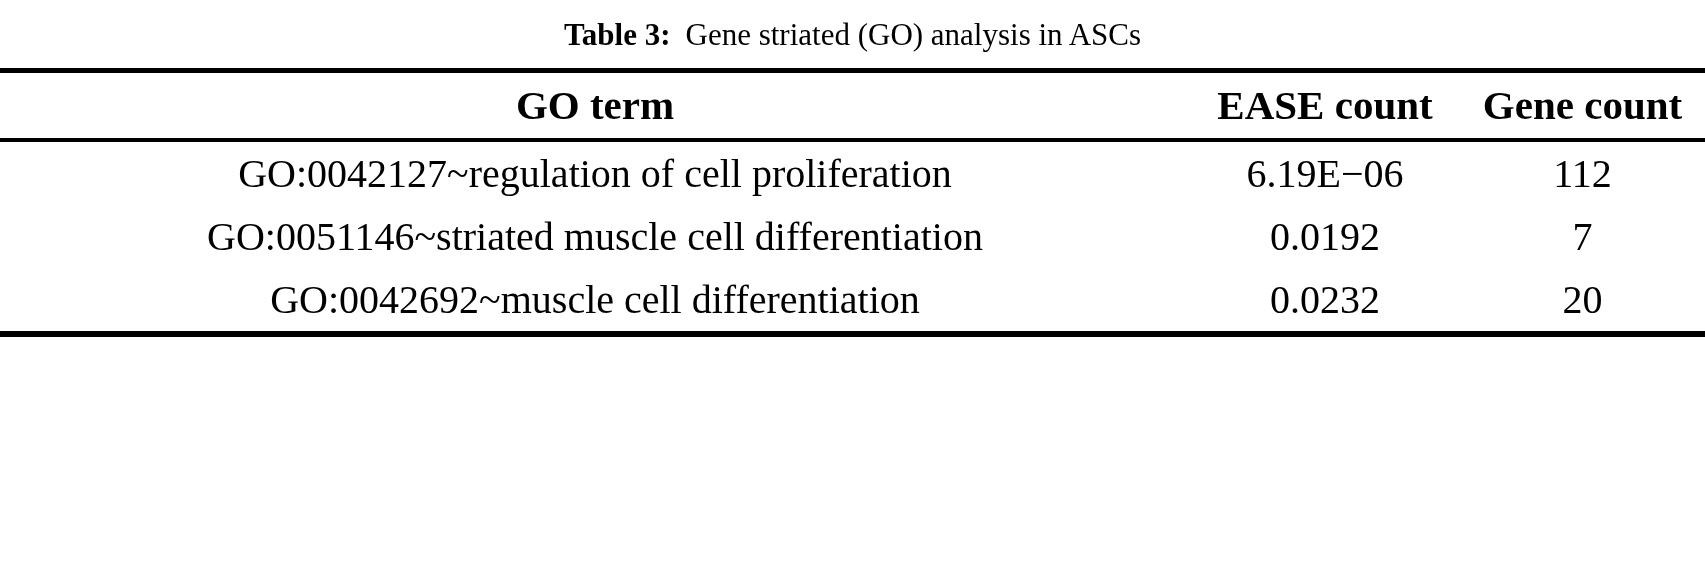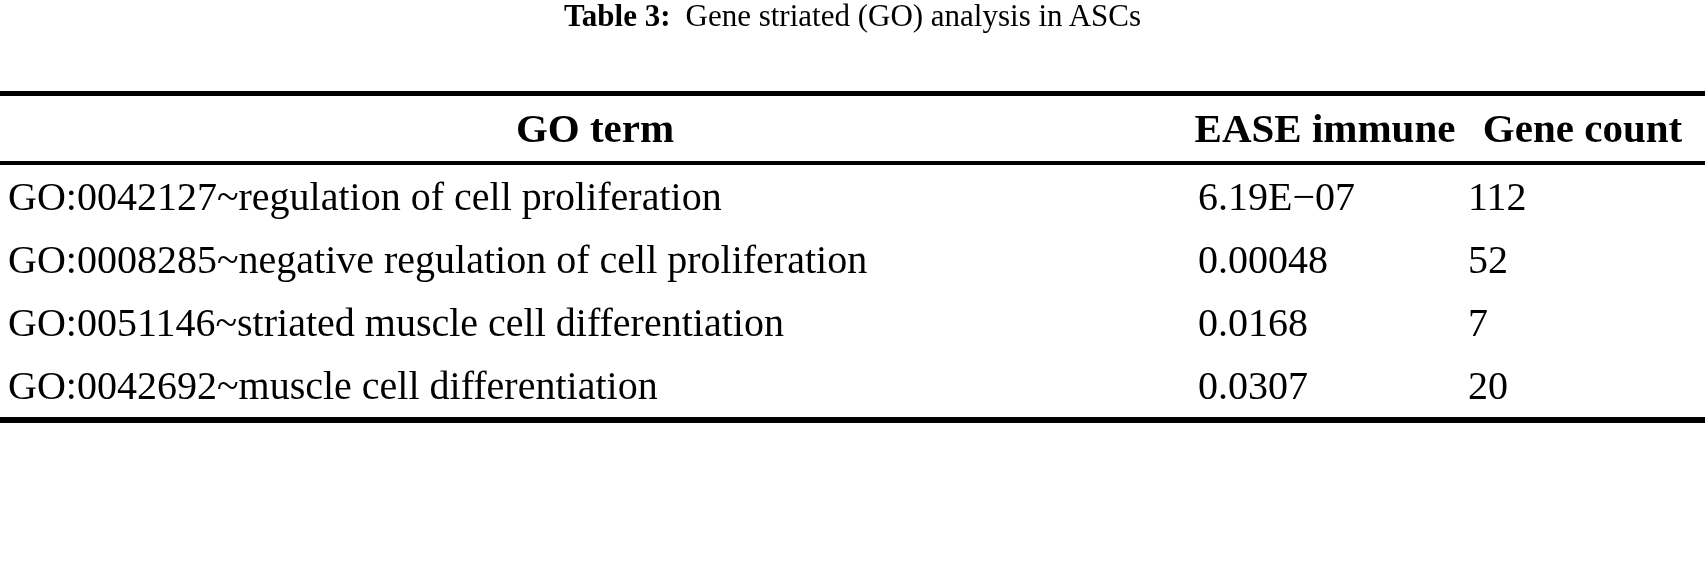--- a/index.html
+++ b/index.html
@@ -14,22 +14,23 @@
     font-family: "Liberation Serif", serif;
     overflow: hidden;
   }
   .page {
     width: 1705px;
     height: 574px;
     position: relative;
   }
   
   .caption {
-    height: 91px;
+    height: 68px;
     display: flex;
+    align-items: center;
     justify-content: center;
     font-size: 31px;
     line-height: 1;
     white-space: nowrap;
   }
   .caption-label {
     font-weight: bold;
     margin-right: 15px;
   }
   
@@ -52,20 +53,21 @@
     font-weight: bold;
     vertical-align: middle;
     padding: 0;
     white-space: nowrap;
   }
   tbody tr {
     height: 59px;
   }
   td {
     font-size: 40px;
+    text-align: center;
     vertical-align: middle;
     padding: 8px;
     white-space: nowrap;
   }
 </style>
 </head>
 <body>
 
 <div class="page">
 
@@ -76,41 +78,36 @@
 
   <table class="go-table">
     <colgroup>
       <col class="c-term">
       <col class="c-ease">
       <col class="c-count">
     </colgroup>
     <thead>
       <tr>
         <th>GO term</th>
-        <th>EASE immune</th>
+        <th>EASE count</th>
         <th>Gene count</th>
       </tr>
     </thead>
     <tbody>
       <tr>
         <td>GO:0042127~regulation of cell proliferation</td>
-        <td>6.19E−07</td>
+        <td>6.19E−06</td>
         <td>112</td>
       </tr>
       <tr>
-        <td>GO:0008285~negative regulation of cell proliferation</td>
-        <td>0.00048</td>
-        <td>52</td>
-      </tr>
-      <tr>
         <td>GO:0051146~striated muscle cell differentiation</td>
-        <td>0.0168</td>
+        <td>0.0192</td>
         <td>7</td>
       </tr>
       <tr>
         <td>GO:0042692~muscle cell differentiation</td>
-        <td>0.0307</td>
+        <td>0.0232</td>
         <td>20</td>
       </tr>
     </tbody>
   </table>
 
 </div>
 
 </body></html>

